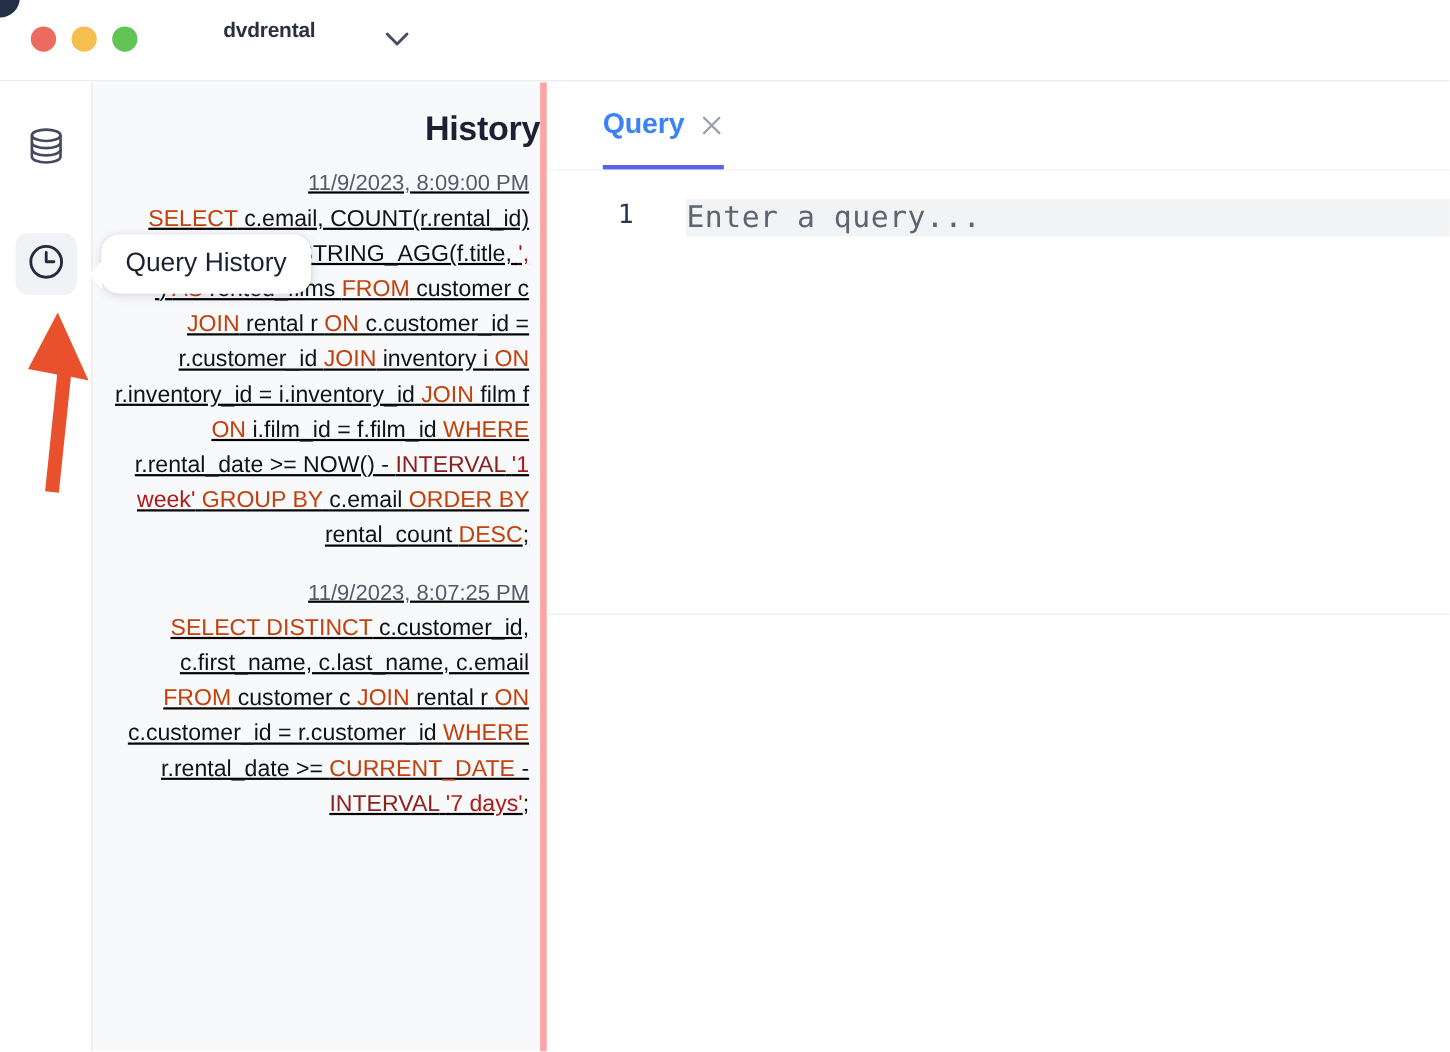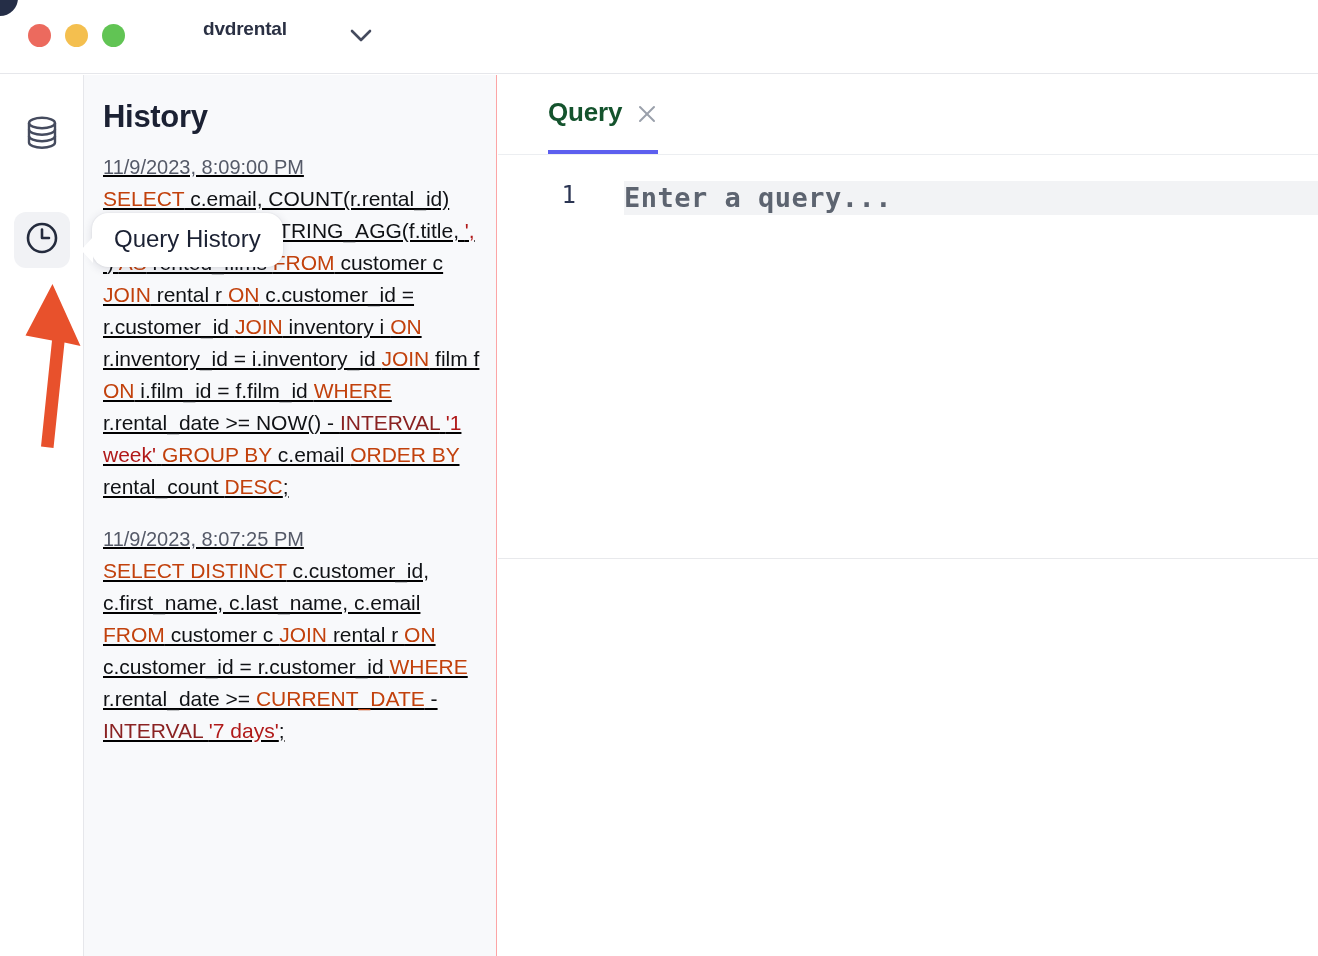--- a/index.html
+++ b/index.html
@@ -115,23 +115,24 @@
   }
 
   
   #history-panel {
     position: absolute;
     left: 83px; top: 75px;
     width: 414px;
     height: 881px;
     background: #f8f9fb;
     border-left: 1px solid #e6e7eb;
-    border-right: 1px solid #fca5a5;
+    border-right: 6px solid #fca5a5;
     box-sizing: border-box;
     overflow: hidden;
+    text-align: right;
   }
   #history-title {
     margin: 24px 0 0 19px;
     font-size: 31px;
     font-weight: 700;
     color: #1b2133;
     letter-spacing: -0.3px;
   }
   .history-entry {
     margin: 0 0 0 19px;
@@ -175,21 +176,21 @@
     height: 79px;
     display: flex;
     align-items: center;
     gap: 14px;
     box-sizing: border-box;
     border-bottom: 4px solid #5d5fef;
   }
   #tab-query-label {
     font-size: 26px;
     font-weight: 700;
-    color: #14532d;
+    color: #3b82f6;
     letter-spacing: -0.2px;
   }
   #tab-close-icon {
     width: 22px; height: 22px;
     position: relative;
     top: 1px;
   }
 
   #editor {
     position: relative;
@@ -212,21 +213,20 @@
     position: absolute;
     left: 126px; top: 26px;
     right: 0;
     font-family: "DejaVu Sans Mono", monospace;
     font-size: 27px;
     color: #5d6470;
     background: #f2f3f5;
     line-height: 34px;
     letter-spacing: 0.5px;
     white-space: pre;
-    font-weight: bold;
   }
   #results-pane {
     height: 398px;
     background: #ffffff;
   }
 </style>
 </head>
 <body>
 
 <div id="titlebar">

